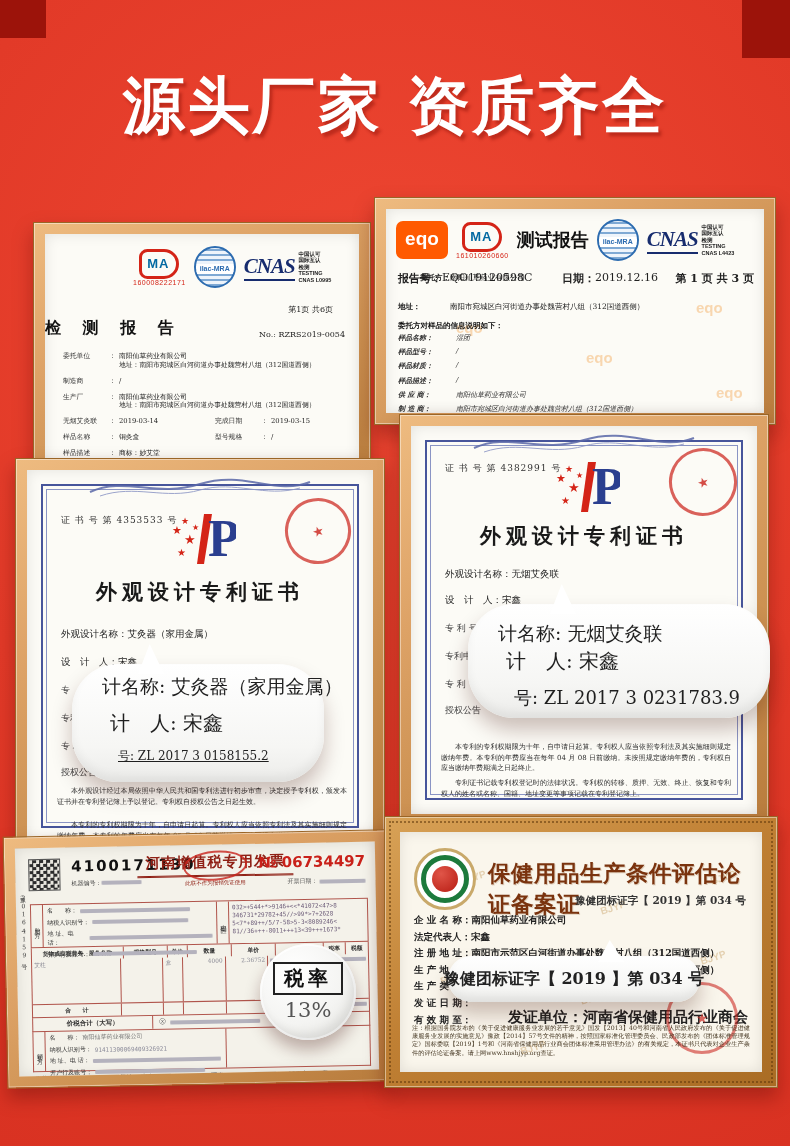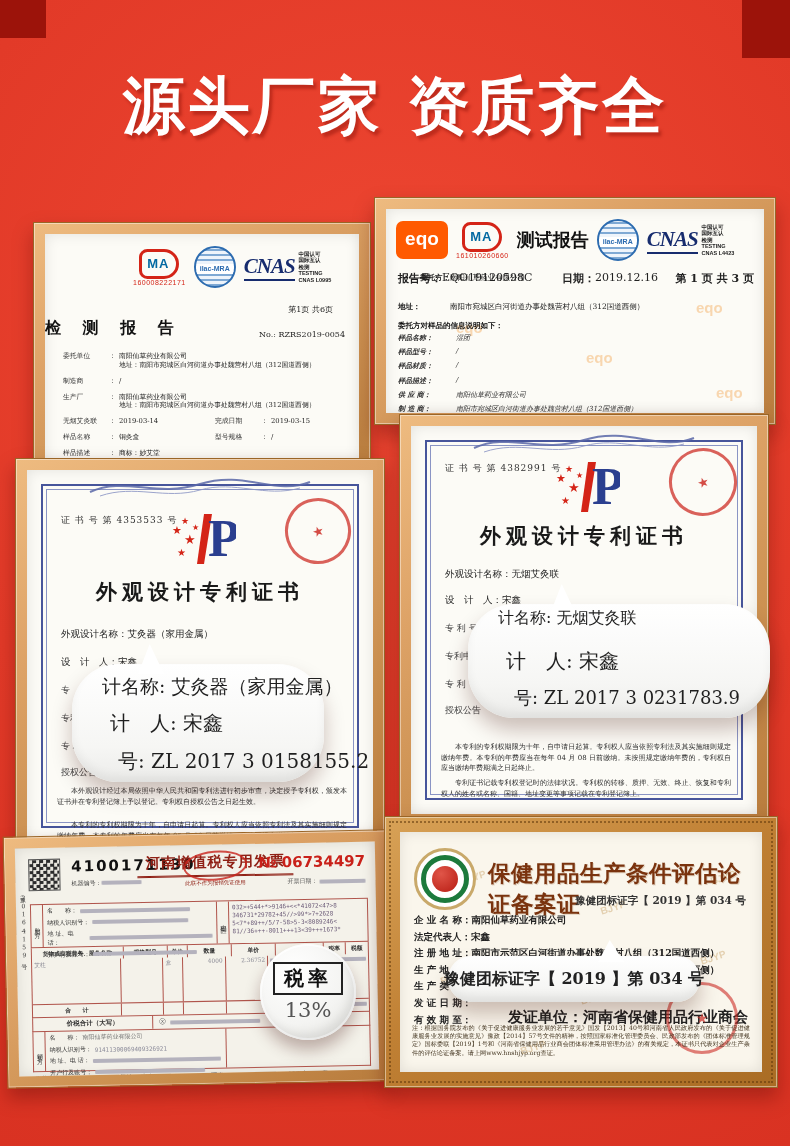--- a/index.html
+++ b/index.html
@@ -402,25 +402,25 @@
         <div class="pt-body" style="top:316px;">本专利的专利权期限为十年，自申请日起算。专利权人应当依照专利法及其实施细则规定缴纳年费。本专利的年费应当在每年 04 月 08 日前缴纳。未按照规定缴纳年费的，专利权自应当缴纳年费期满之日起终止。</div>
         <div class="pt-body" style="top:352px;">专利证书记载专利权登记时的法律状况。专利权的转移、质押、无效、终止、恢复和专利权人的姓名或名称、国籍、地址变更等事项记载在专利登记簿上。</div>
       </div>
     </div>
   </div>
 
   <div id="bubble-patent-left" class="bubble">
     <div class="tail" style="left:66px;"></div>
     <div class="bub-line" style="top:10px; font-size:19px;">计名称: 艾灸器（家用金属）</div>
     <div class="bub-line" style="top:46px; font-size:20px; left:38px;">计　人: 宋鑫</div>
-    <div class="bub-line" style="top:84px; font-size:20px; left:46px;">号: ZL 2017 3 0158155.2</div>
+    <div class="bub-line" style="top:84px; font-size:12px; left:46px;text-decoration:underline;">号: ZL 2017 3 0158155.2</div>
   </div>
   <div id="bubble-patent-right" class="bubble">
     <div class="tail" style="left:82px;"></div>
-    <div class="bub-line" style="top:4px; font-size:16px;">计名称: 无烟艾灸联</div>
+    <div class="bub-line" style="top:17px; font-size:19px;">计名称: 无烟艾灸联</div>
     <div class="bub-line" style="top:44px; font-size:20px; left:38px;">计　人: 宋鑫</div>
     <div class="bub-line" style="top:82px; font-size:18px; left:46px;">号: ZL 2017 3 0231783.9</div>
   </div>
 
   <div id="invoice" class="cert">
     <div class="frame">
       <div class="paper">
         <div class="inv-side">豫（2016）4159号</div>
         <div class="inv-main">
           <div class="inv-head">

